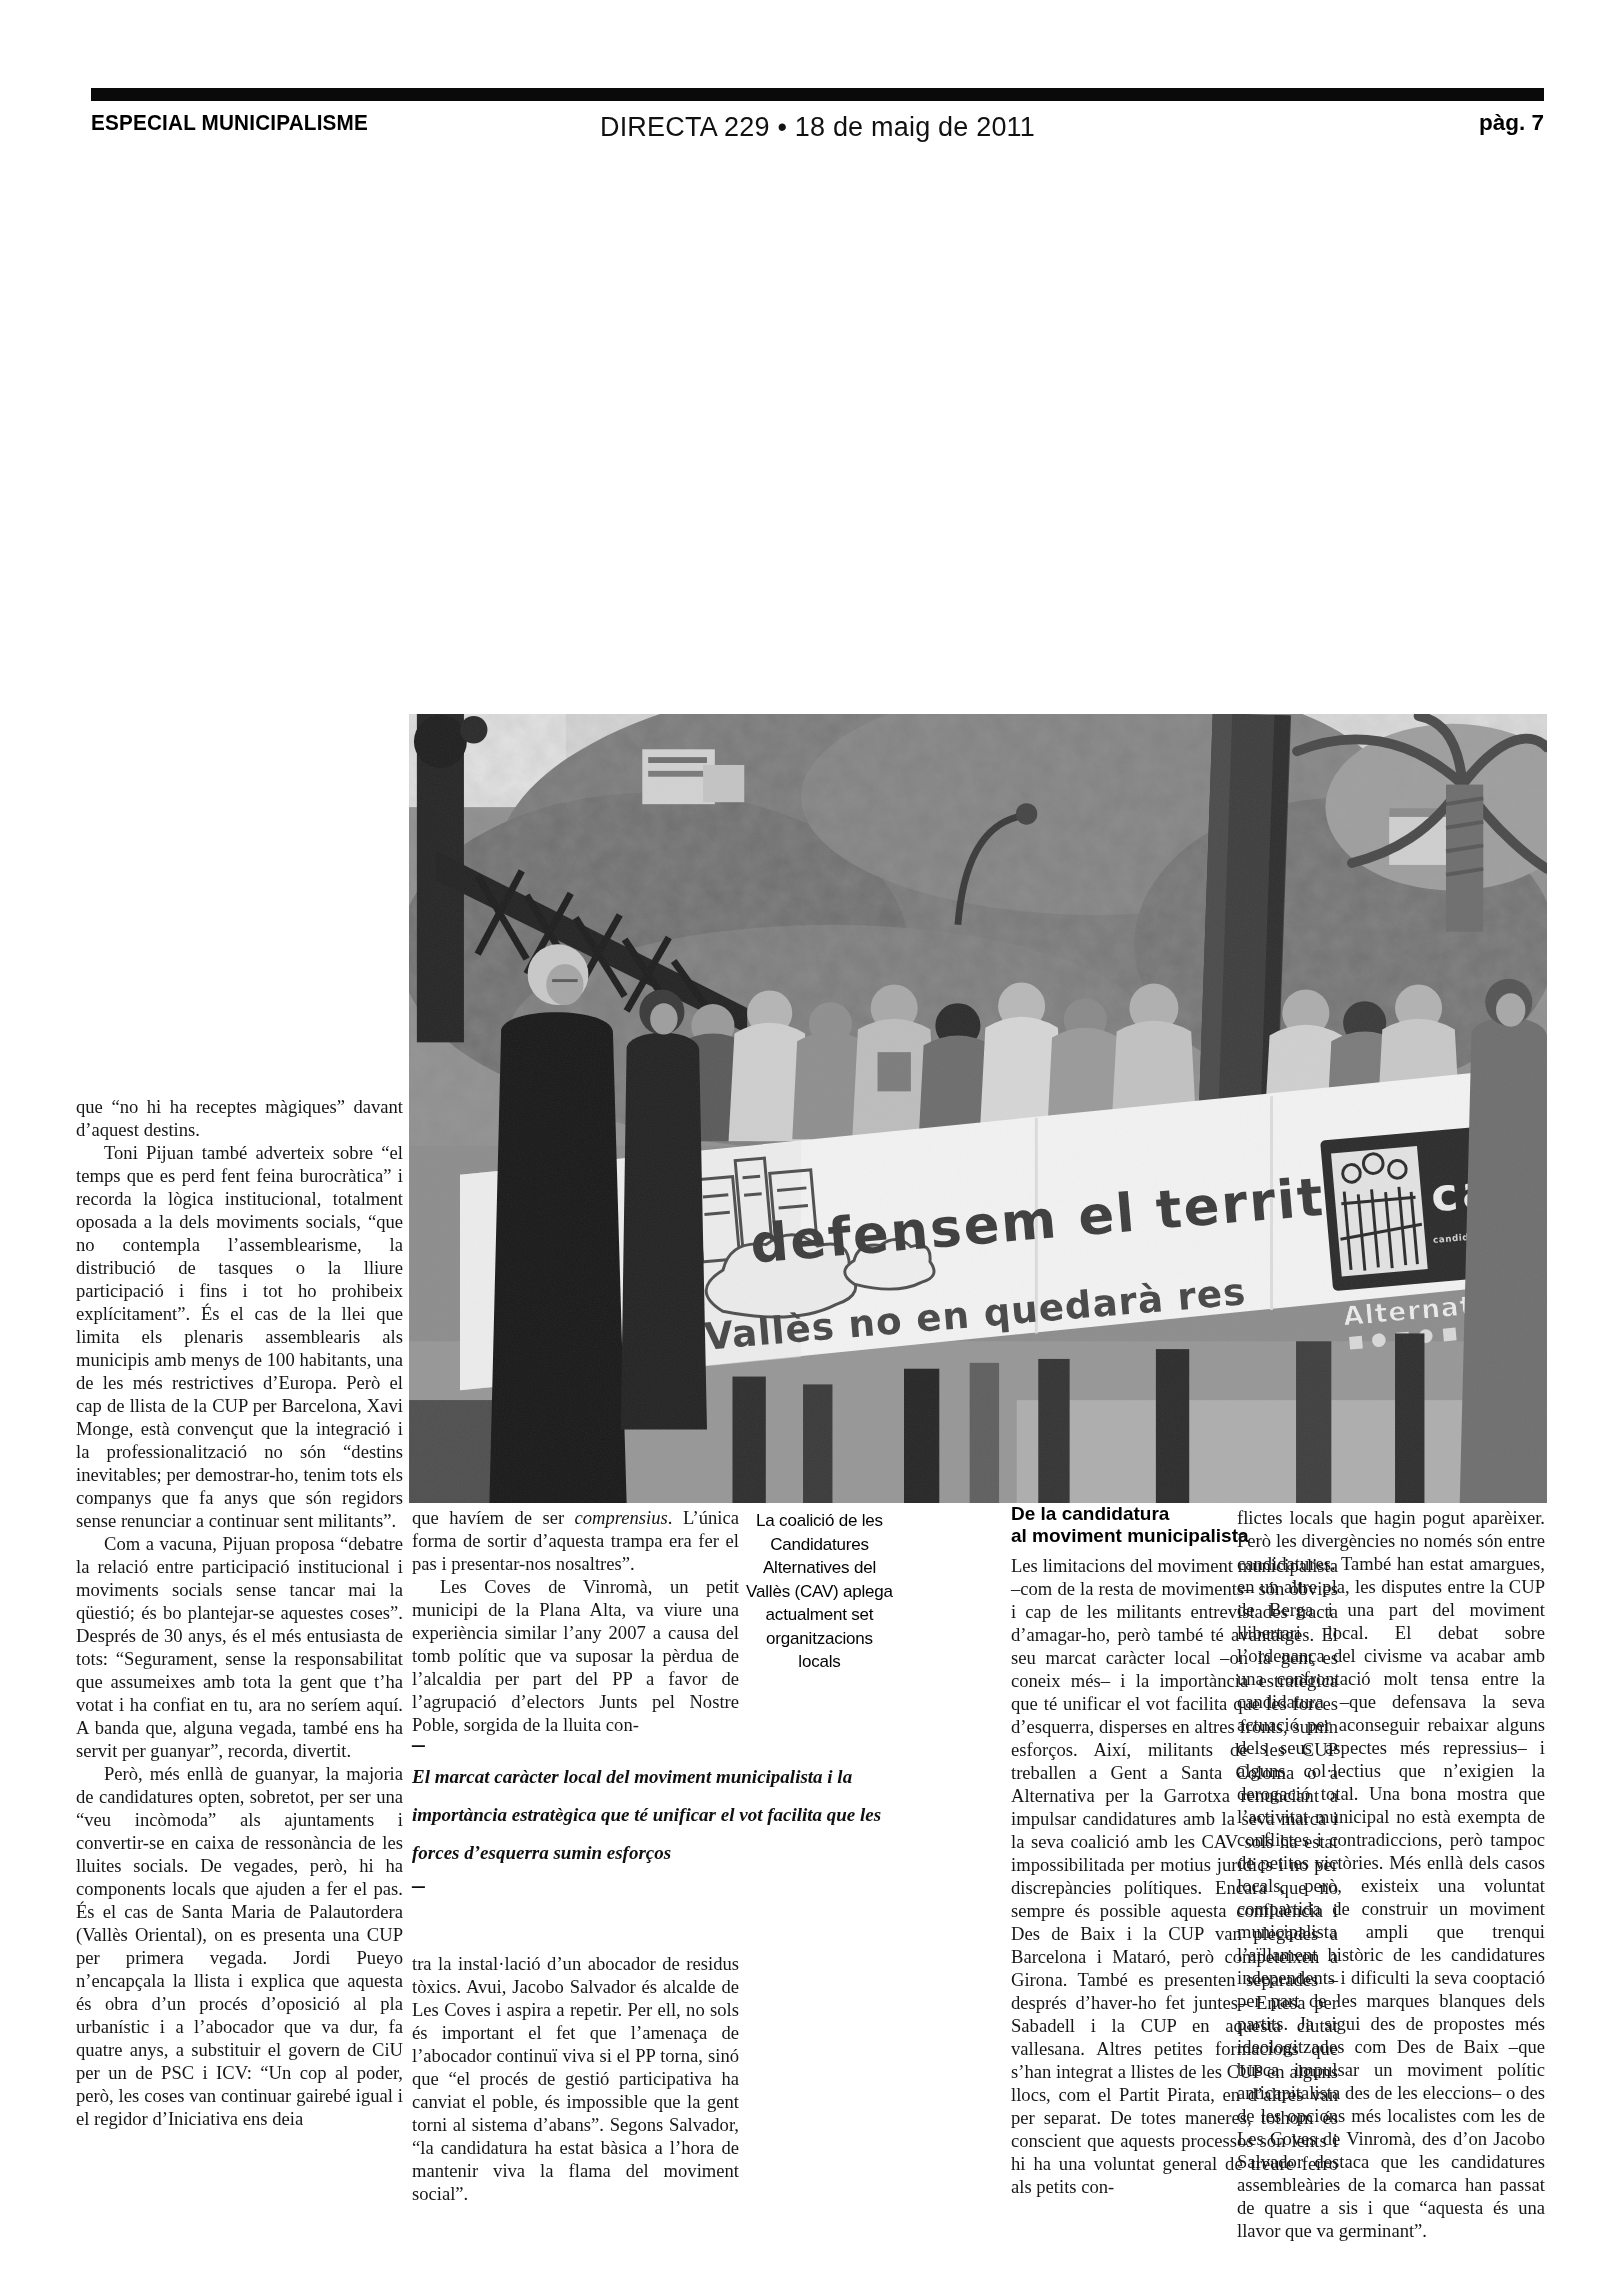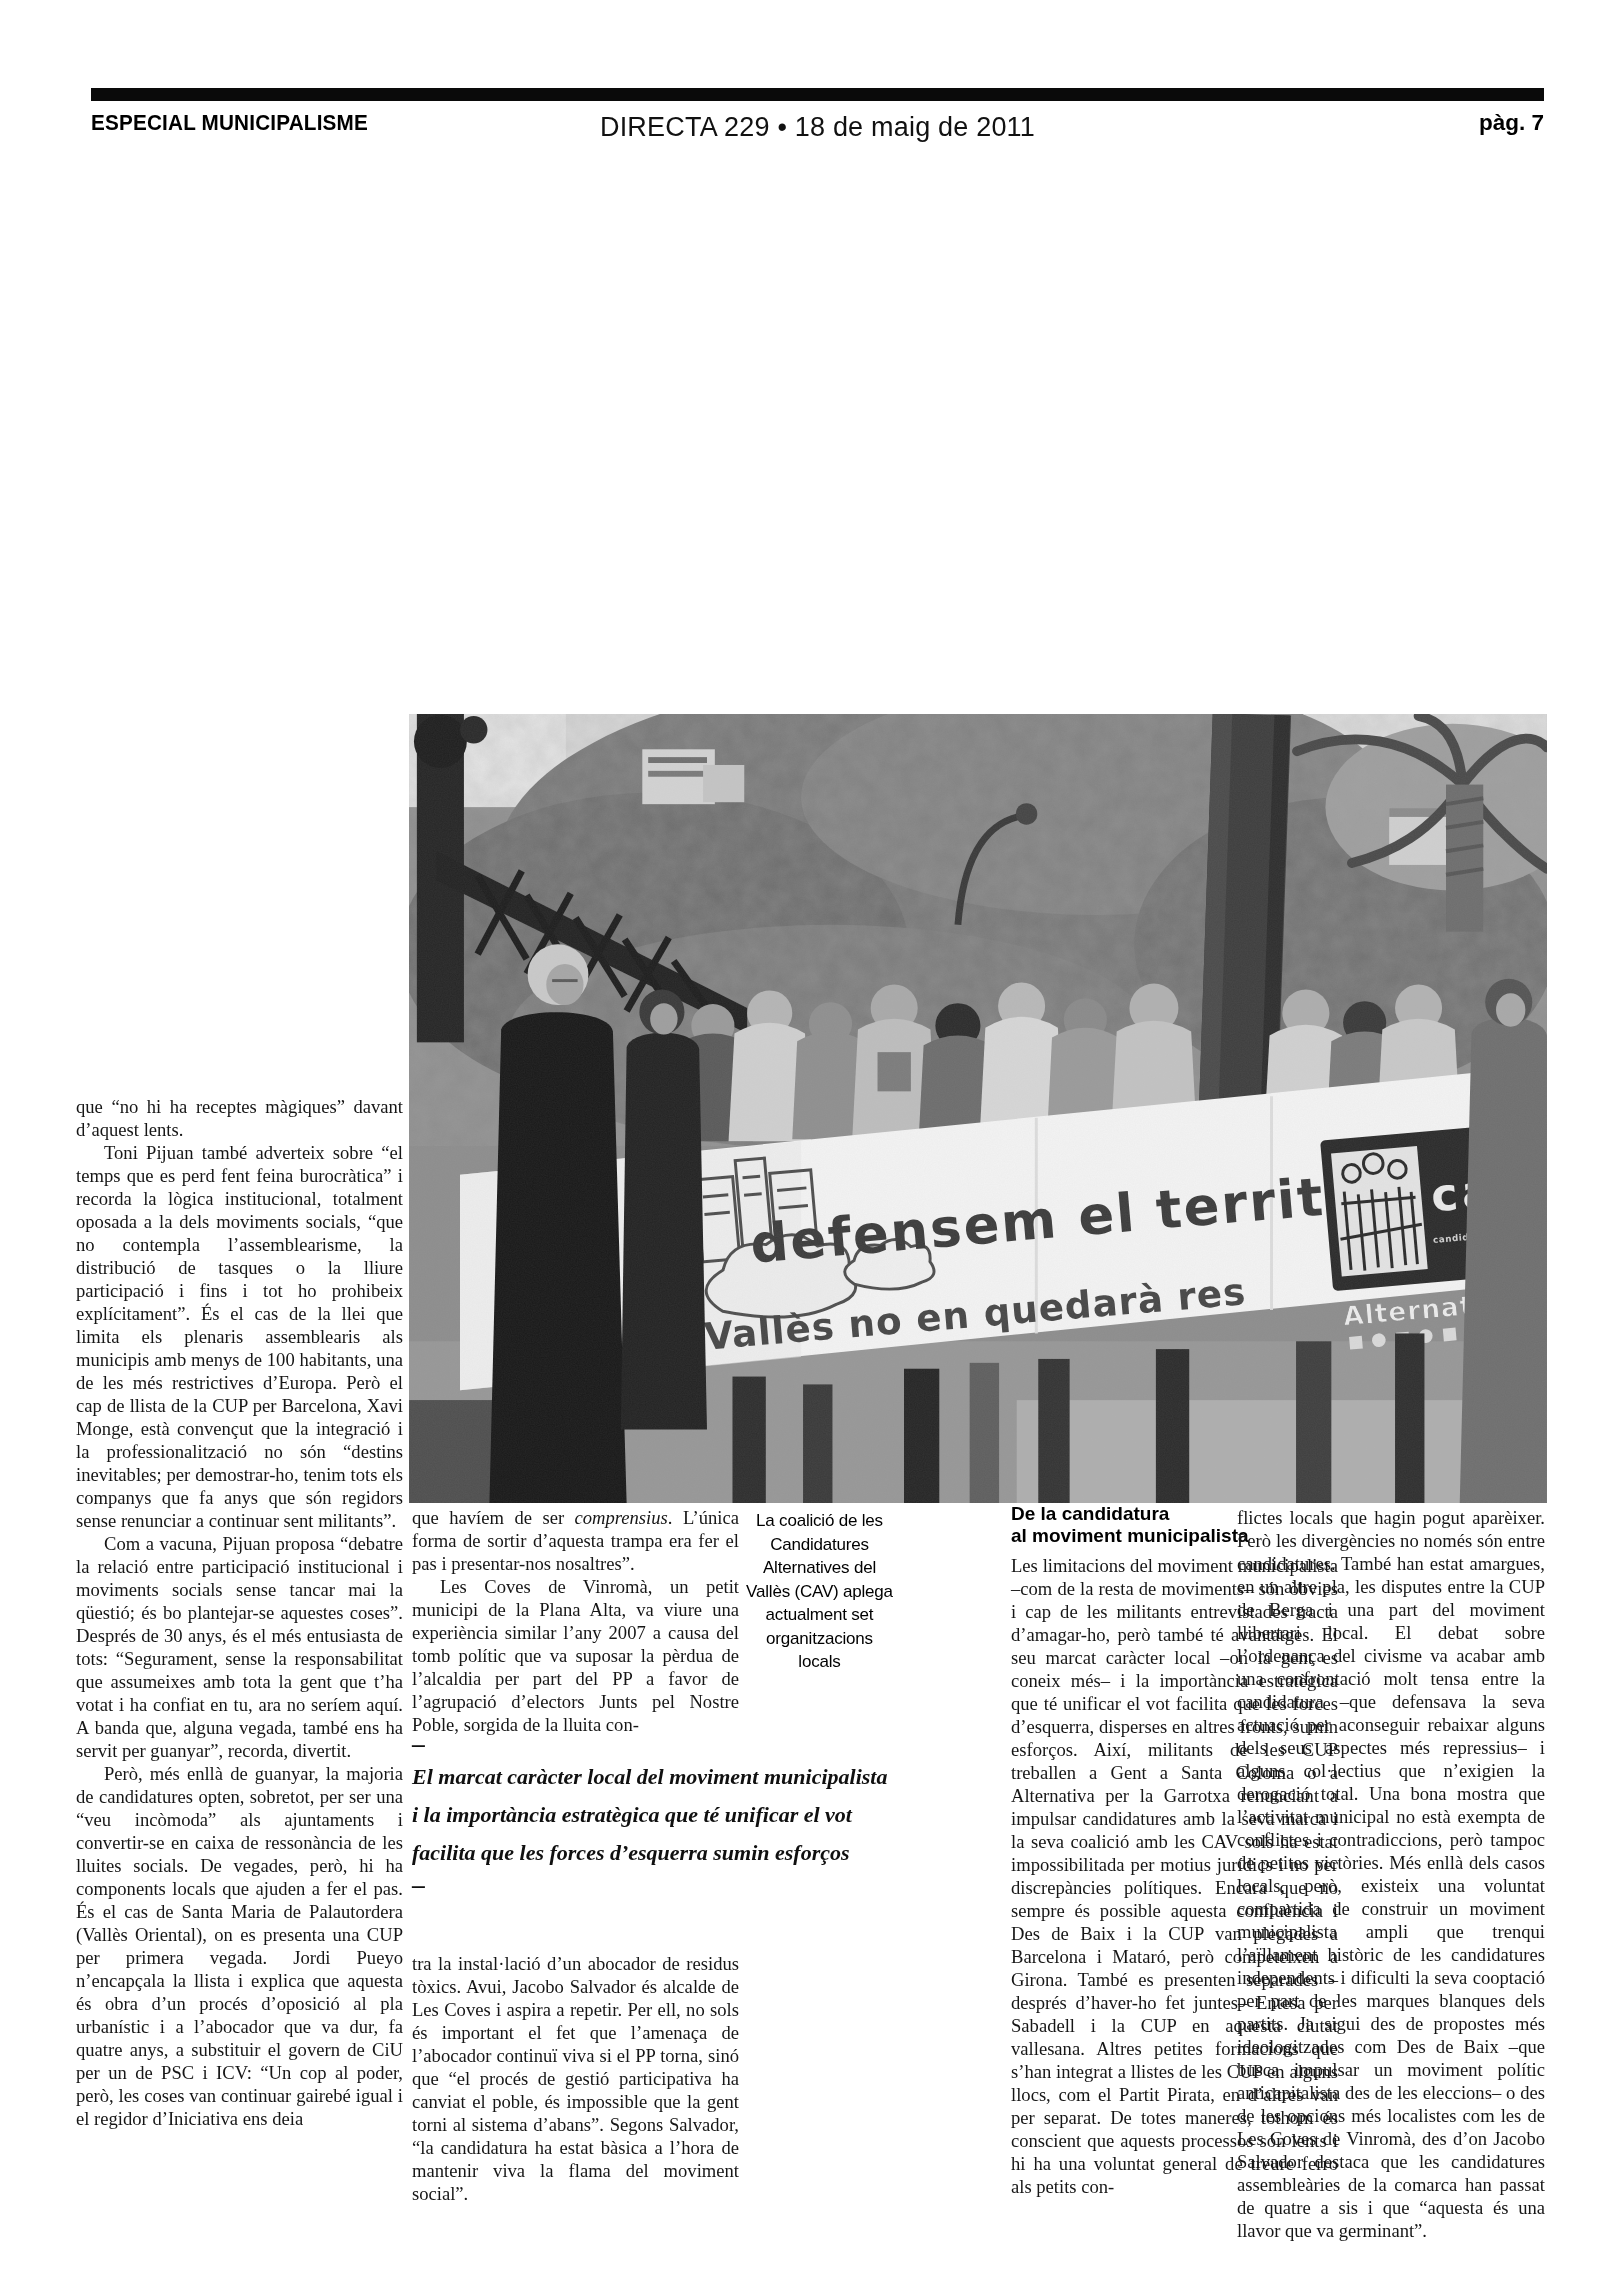--- a/index.html
+++ b/index.html
@@ -32,21 +32,21 @@
 
   .caption{position:absolute;left:745px;top:1509px;width:149px;
            font-family:"Liberation Sans","DejaVu Sans",sans-serif;
            font-size:17px;line-height:23.5px;color:#000;text-align:center;letter-spacing:-0.2px;}
 
   .col3-heading{font-family:"Liberation Sans","DejaVu Sans",sans-serif;font-weight:700;
                 font-size:19px;line-height:22px;color:#000;text-align:left;margin:0 0 6.9px 0;}
 
   .pullquote{position:absolute;left:412px;top:1733px;width:486px;color:#101010;}
   .pq-dash{font:700 25.5px "Liberation Serif",serif;line-height:21.6px;color:#111;}
-  .pq-text{font-style:italic;font-size:22px;line-height:38px;font-weight:600;
+  .pq-text{font-style:italic;font-size:19px;line-height:38px;font-weight:600;
            font-family:"Liberation Serif","DejaVu Serif",serif;text-align:left;margin:3.9px 0 2px 0;}
 </style>
 </head>
 <body>
 
 <div id="page">
 
   <div class="topbar"></div>
   <div class="hdrrow">
     <div class="hdr-left">ESPECIAL MUNICIPALISME</div>
@@ -275,21 +275,21 @@
         <path d="M 1084 326 C 1090 304 1156 304 1161 328 L 1161 805 L 1072 805 Z" fill="#6f6f6f"></path>
         <circle cx="1122" cy="294" r="24" fill="#555555"></circle>
         <ellipse cx="1124" cy="302" rx="15" ry="17" fill="#a8a8a8"></ellipse>
       </g>
 
       <rect width="1161" height="805" filter="url(#grain)" opacity="0.16"></rect>
     </svg>
   </div>
 
   <div class="col" style="left:76px;top:1095px;width:327px;">
-    <p>que “no hi ha receptes màgiques” davant d’aquest lents.</p>
+    <p>que “no hi ha receptes màgiques” davant d’aquest destins.</p>
     <p>Toni Pijuan també adverteix sobre “el temps que es perd fent feina burocràtica” i recorda la lògica institucional, totalment oposada a la dels moviments socials, “que no contempla l’assemblearisme, la distribució de tasques o la lliure participació i fins i tot ho prohibeix explícitament”. És el cas de la llei que limita els plenaris assemblearis als municipis amb menys de 100 habitants, una de les més restrictives d’Europa. Però el cap de llista de la CUP per Barcelona, Xavi Monge, està convençut que la integració i la professionalització no són “destins inevitables; per demostrar-ho, tenim tots els companys que fa anys que són regidors sense renunciar a continuar sent militants”.</p>
     <p>Com a vacuna, Pijuan proposa “debatre la relació entre participació institucional i moviments socials sense tancar mai la qüestió; és bo plantejar-se aquestes coses”. Després de 30 anys, és el més entusiasta de tots: “Segurament, sense la responsabilitat que assumeixes amb tota la gent que t’ha votat i ha confiat en tu, ara no seríem aquí. A banda que, alguna vegada, també ens ha servit per guanyar”, recorda, divertit.</p>
     <p>Però, més enllà de guanyar, la majoria de candidatures opten, sobretot, per ser una “veu incòmoda” als ajuntaments i convertir-se en caixa de ressonància de les lluites socials. De vegades, però, hi ha components locals que ajuden a fer el pas. És el cas de Santa Maria de Palautordera (Vallès Oriental), on es presenta una CUP per primera vegada. Jordi Pueyo n’encapçala la llista i explica que aquesta és obra d’un procés d’oposició al pla urbanístic i a l’abocador que va dur, fa quatre anys, a substituir el govern de CiU per un de PSC i ICV: “Un cop al poder, però, les coses van continuar gairebé igual i el regidor d’Iniciativa ens deia</p>
   </div>
 
   <div class="col" style="left:412px;top:1506px;width:327px;">
     <p><span>que havíem de ser </span><span class="it">comprensius</span><span>. L’única forma de sortir d’aquesta trampa era fer el pas i presentar-nos nosaltres”.</span></p>
     <p>Les Coves de Vinromà, un petit municipi de la Plana Alta, va viure una experiència similar l’any 2007 a causa del tomb polític que va suposar la pèrdua de l’alcaldia per part del PP a favor de l’agrupació d’electors Junts pel Nostre Poble, sorgida de la lluita con-</p>
   </div>
 

